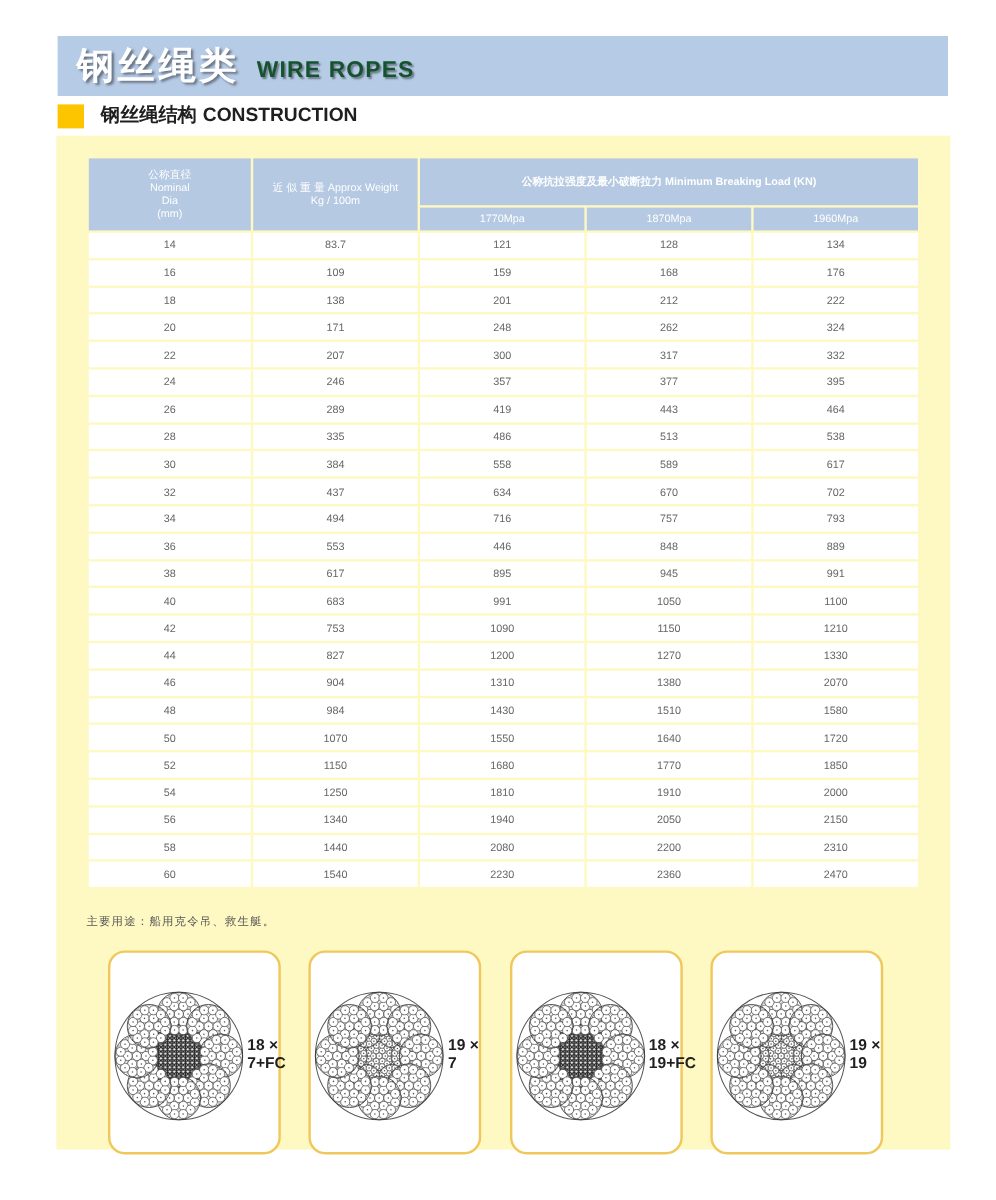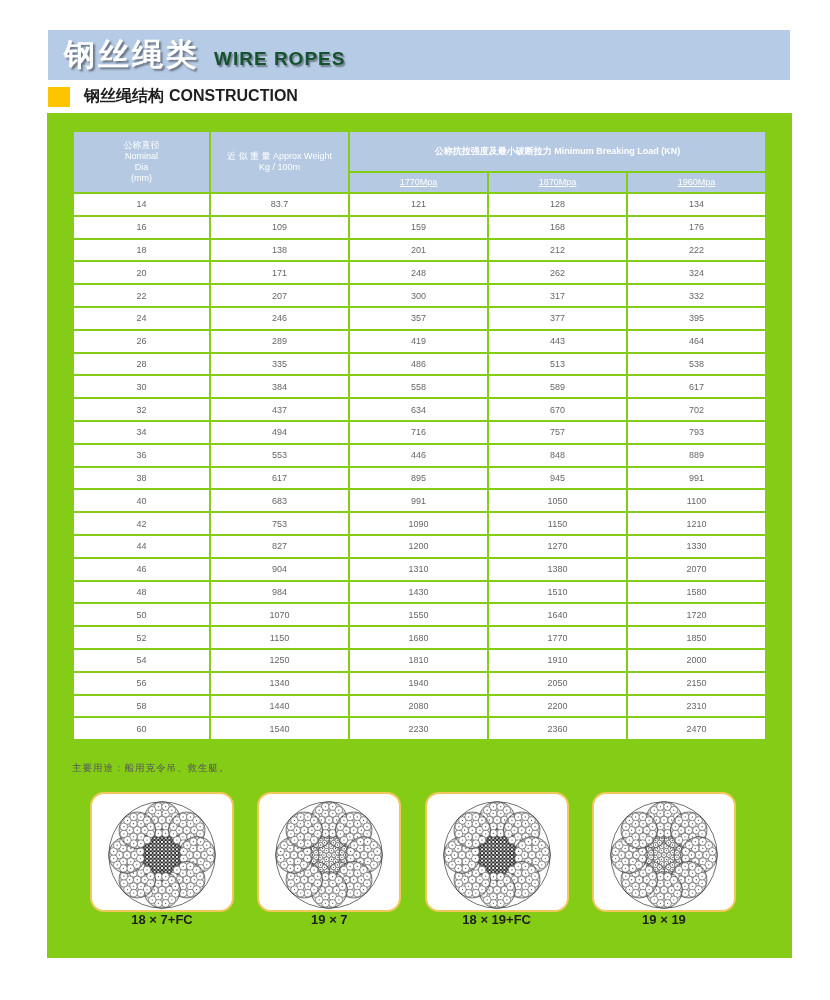--- a/index.html
+++ b/index.html
@@ -22,50 +22,50 @@
     text-shadow:1.5px 1.5px 1.5px rgba(90,100,115,0.8);
   }
   .section-head{
     position:absolute;left:48px;top:86px;display:flex;align-items:center;
   }
   .bullet{width:22px;height:20px;background:#fdc500;flex:0 0 auto;}
   .section-title{margin-left:14px;font-size:16px;font-weight:bold;color:#1f1f1f;}
   .section-title .en{margin-left:5px;}
   .panel{
     position:absolute;left:47px;top:113px;width:745px;height:845px;
-    background:#84cc16;
+    background:#fef9c3;
   }
   table.spec{
     position:absolute;left:25px;top:17px;
     border-collapse:separate;border-spacing:2px;
     table-layout:fixed;width:689px;
   }
   table.spec th{
     background:#b5c9e2;color:#ffffff;font-weight:normal;
     font-size:9px;line-height:11px;text-align:center;padding:0;
   }
   table.spec th.tier1{height:36px;font-weight:bold;}
   table.spec th.side{height:60px;}
-  table.spec th.sub{height:17px;text-decoration:underline;}
+  table.spec th.sub{height:17px;}
   table.spec td{
     background:#ffffff;color:#666666;font-size:9px;text-align:center;
     height:20.8px;padding:0;
   }
   .note{
     position:absolute;left:25px;top:649px;font-size:9.5px;color:#555555;
     letter-spacing:1px;
   }
   .cards{
     position:absolute;left:43px;top:679px;width:646px;
     display:flex;justify-content:space-between;
   }
   .card{
-    width:144px;height:120px;background:#ffffff;
+    width:144px;height:170px;background:#ffffff;
     border:2px solid #f0c75a;border-radius:14px;box-sizing:border-box;
-    display:flex;flex-direction:column;align-items:center;
+    display:flex;flex-direction:row;align-items:center;
   }
   .rope-figure{width:114px;height:112px;margin-top:5px;}
   .rope-figure svg{width:114px;height:112px;display:block;}
   .card-label{font-size:13px;font-weight:bold;color:#1f1f1f;margin-top:1px;}
 </style>
 </head>
 <body>
 
 <div class="title-bar">
   <span class="title-cn">钢丝绳类</span>

